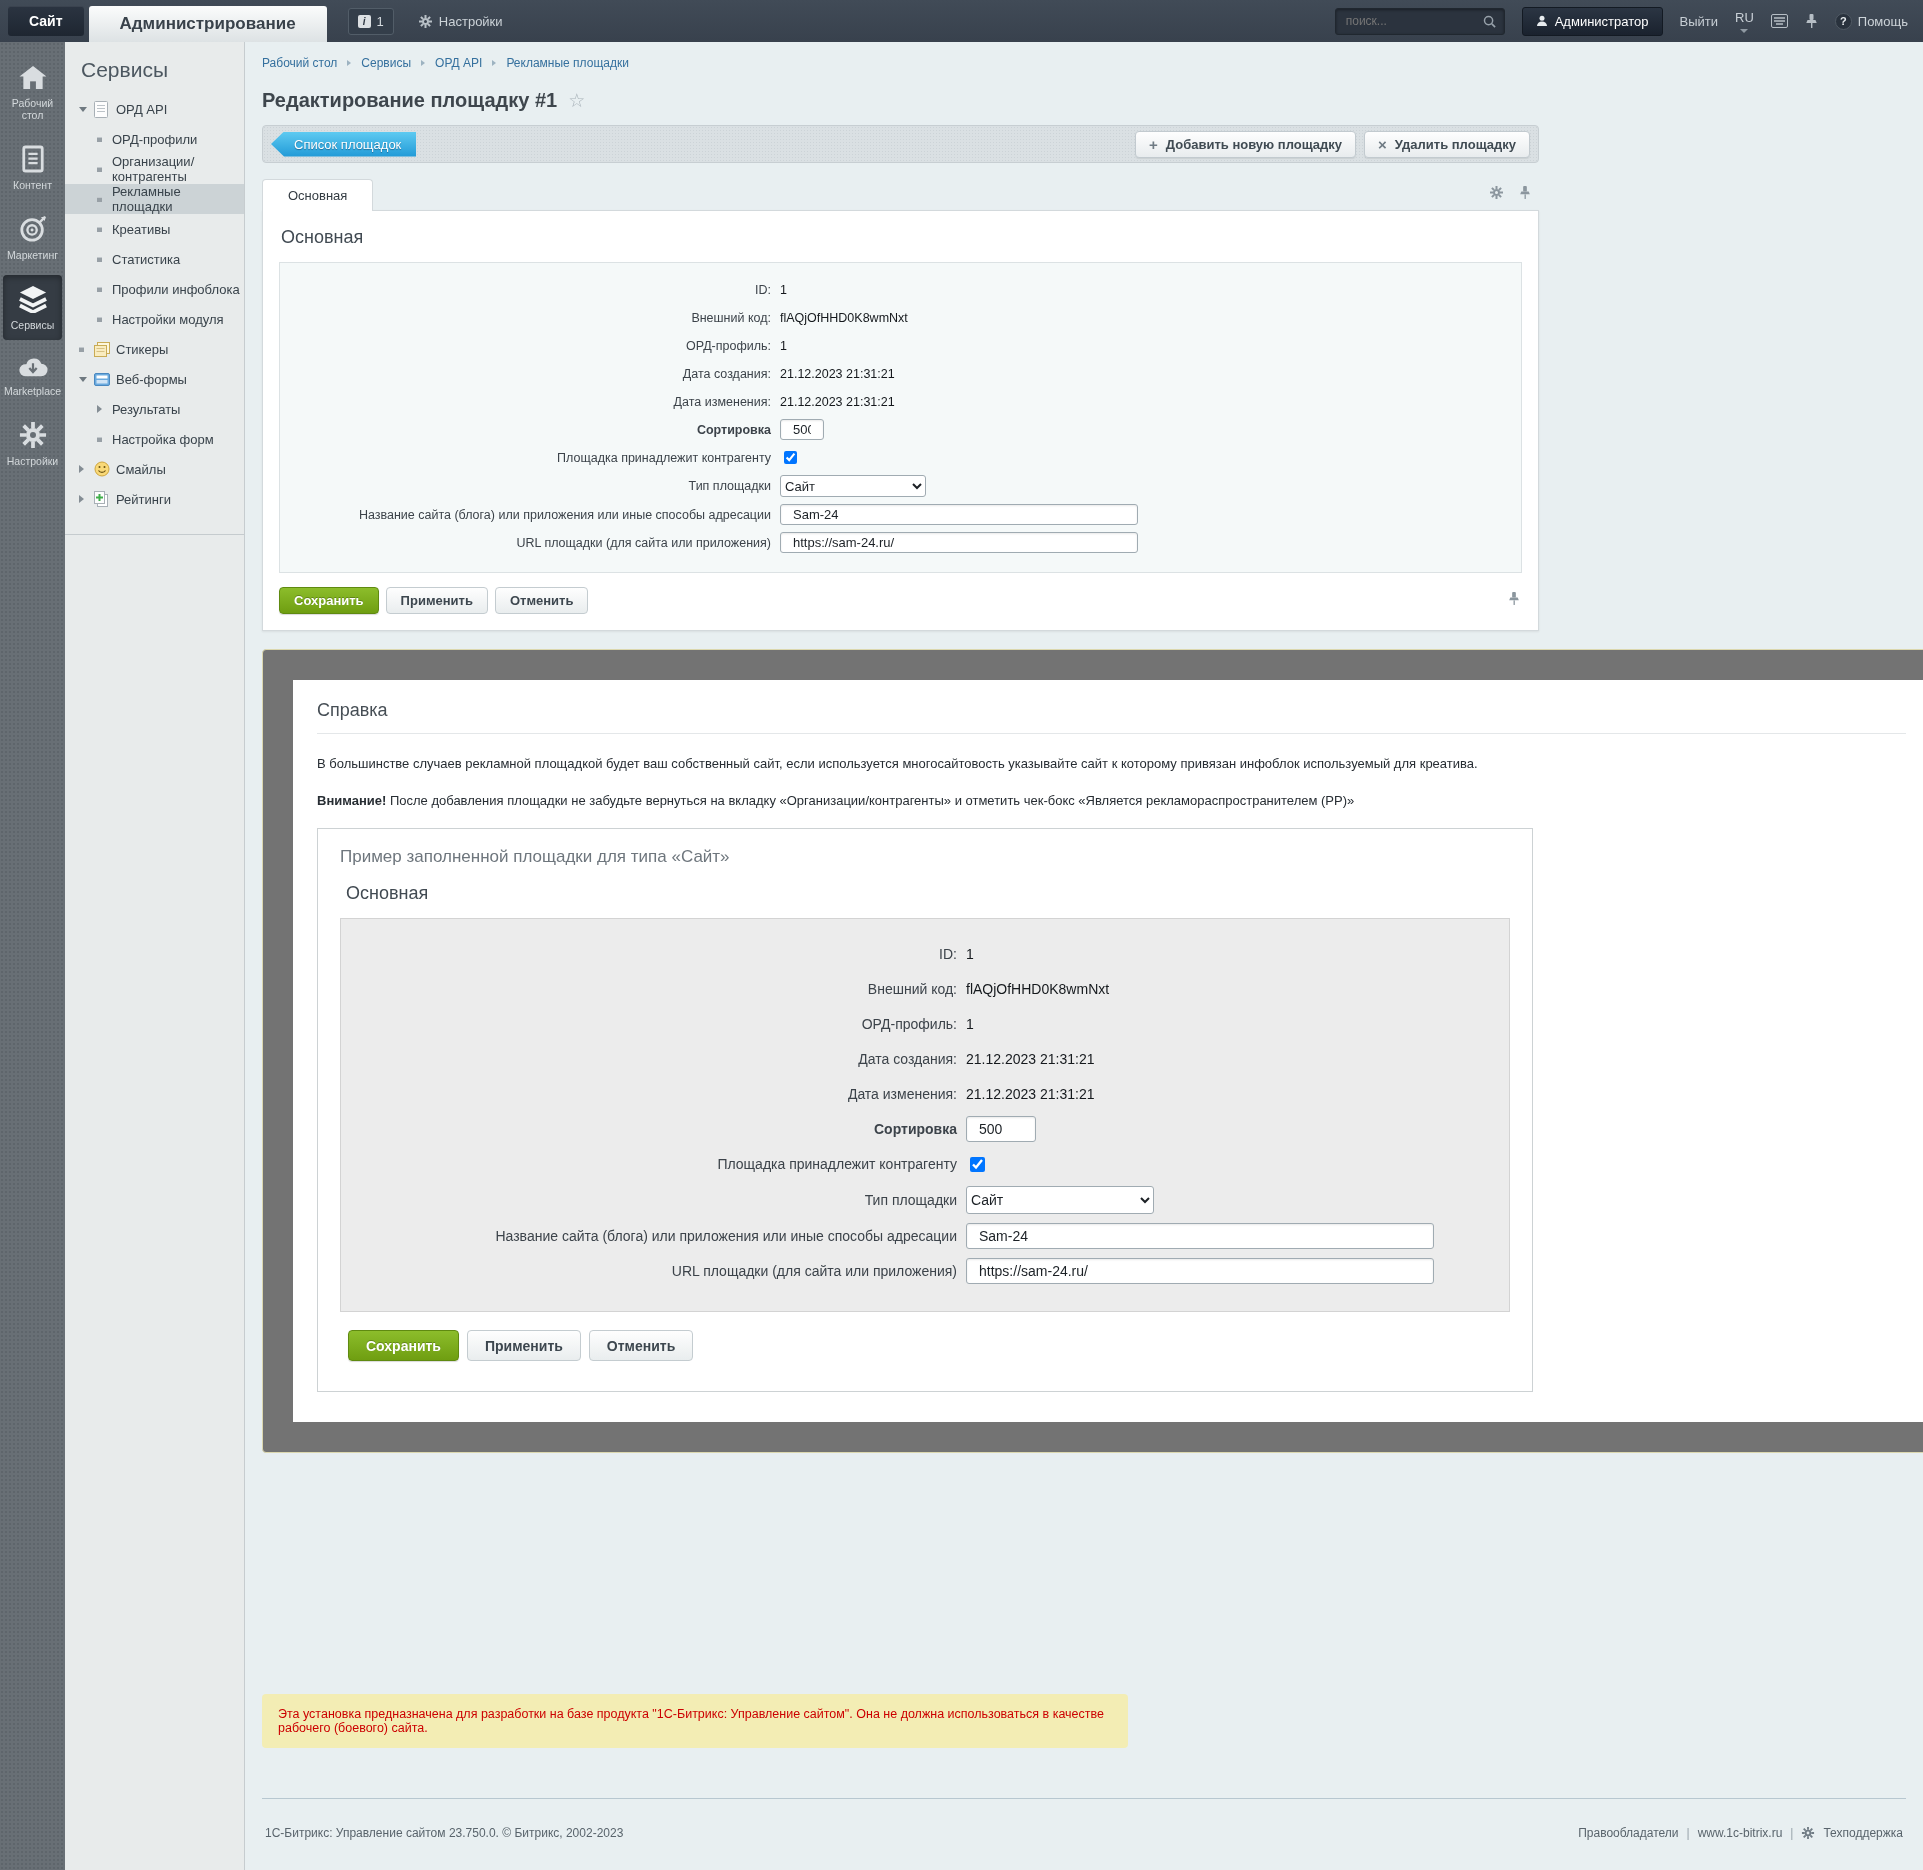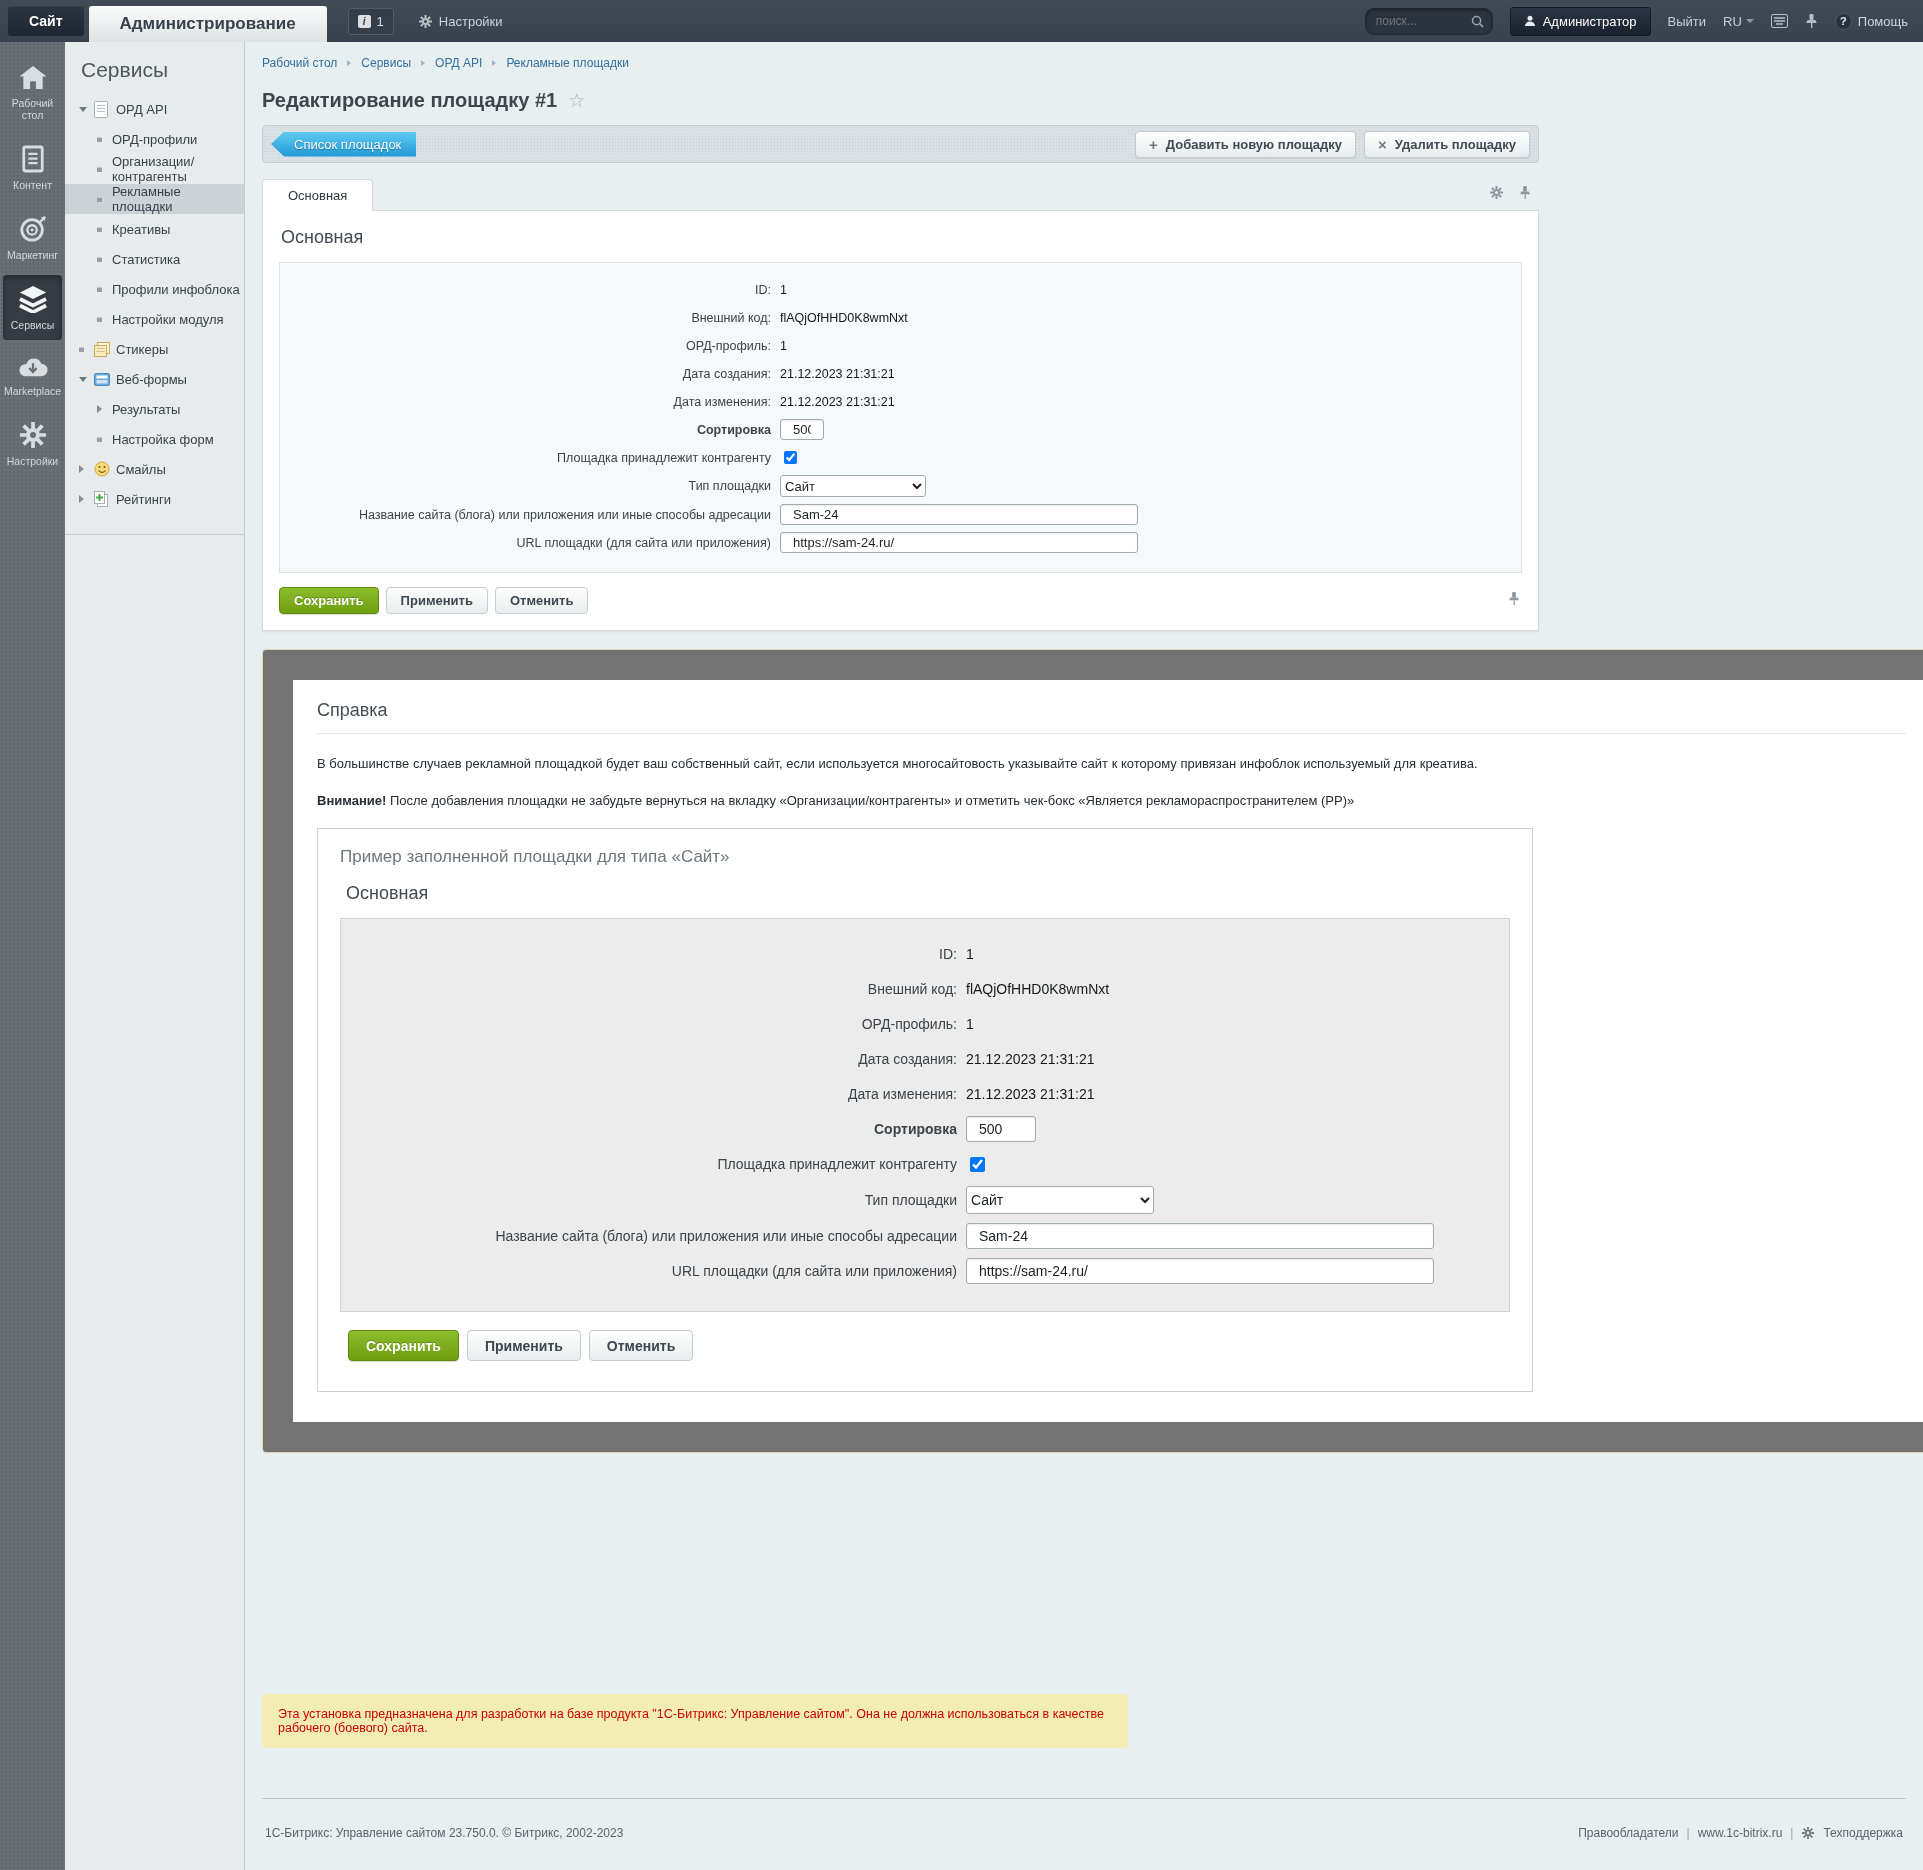--- a/index.html
+++ b/index.html
@@ -17,28 +17,28 @@
   .tab-admin { margin-left:5px; height:36px; align-self:flex-end; padding:0 31px;
     background:linear-gradient(#fbfcfc,#dde2e4); border-radius:3px 3px 0 0; color:#39424b;
     font-size:17px; font-weight:bold; display:flex; align-items:center; cursor:pointer; }
   .notif { margin-left:21px; height:27px; padding:0 9px; background:#343e4a; border:1px solid #525d68;
     border-radius:3px; display:flex; align-items:center; gap:6px; color:#d6dbdf; font-size:13px; cursor:pointer; }
   .notif-badge { width:13px; height:13px; background:#dce0e3; border-radius:2px; color:#2e3742;
     font-size:10px; font-weight:bold; display:flex; align-items:center; justify-content:center; font-style:italic; }
   .tb-settings { margin-left:18px; display:flex; align-items:center; gap:6px; color:#ccd3d8; font-size:13px;
     background:none; border:none; cursor:pointer; font-family:inherit; }
   .tb-right { margin-left:auto; display:flex; align-items:center; margin-right:15px; gap:17px; }
-  .search { width:128px; height:27px; background:#2b333e; border:1px solid #20272f; border-radius:9px;
+  .search { width:170px; height:27px; background:#2b333e; border:1px solid #20272f; border-radius:3px;
     display:flex; align-items:center; padding:0 8px; box-shadow:inset 0 1px 3px rgba(0,0,0,.4); }
   .search input { flex:1; background:transparent; border:none; outline:none; color:#9aa4ad; font-size:12px;
     font-family:inherit; min-width:0; }
   .user-btn { height:29px; padding:0 13px; background:linear-gradient(#2b3543,#1a222e); border:1px solid #131a23;
     border-radius:3px; color:#fff; font-size:13px; display:flex; align-items:center; gap:7px; cursor:pointer; font-family:inherit; }
   .tb-link { color:#c8cfd5; font-size:13px; text-decoration:none; cursor:pointer; }
-  .lang { display:flex; align-items:center; gap:4px; color:#c8cfd5; font-size:13px; cursor:pointer; }
+  .lang { display:flex; align-items:center; gap:4px; color:#c8cfd5; font-size:13px; cursor:pointer;flex-direction:column; }
   .caret { width:0; height:0; border-left:4px solid transparent; border-right:4px solid transparent; border-top:4px solid #8f99a2; }
   .help-link { display:flex; align-items:center; gap:6px; color:#ccd3d8; font-size:13px; cursor:pointer; }
   .qcirc { width:17px; height:17px; border-radius:50%; background:#29323d; border:1px solid #505a64; color:#e8ecef;
     font-size:11px; font-weight:bold; display:flex; align-items:center; justify-content:center; }
   .tb-icon { display:flex; align-items:center; cursor:pointer; }
 
   
   .frame { display:flex; height:1828px; }
 
   

